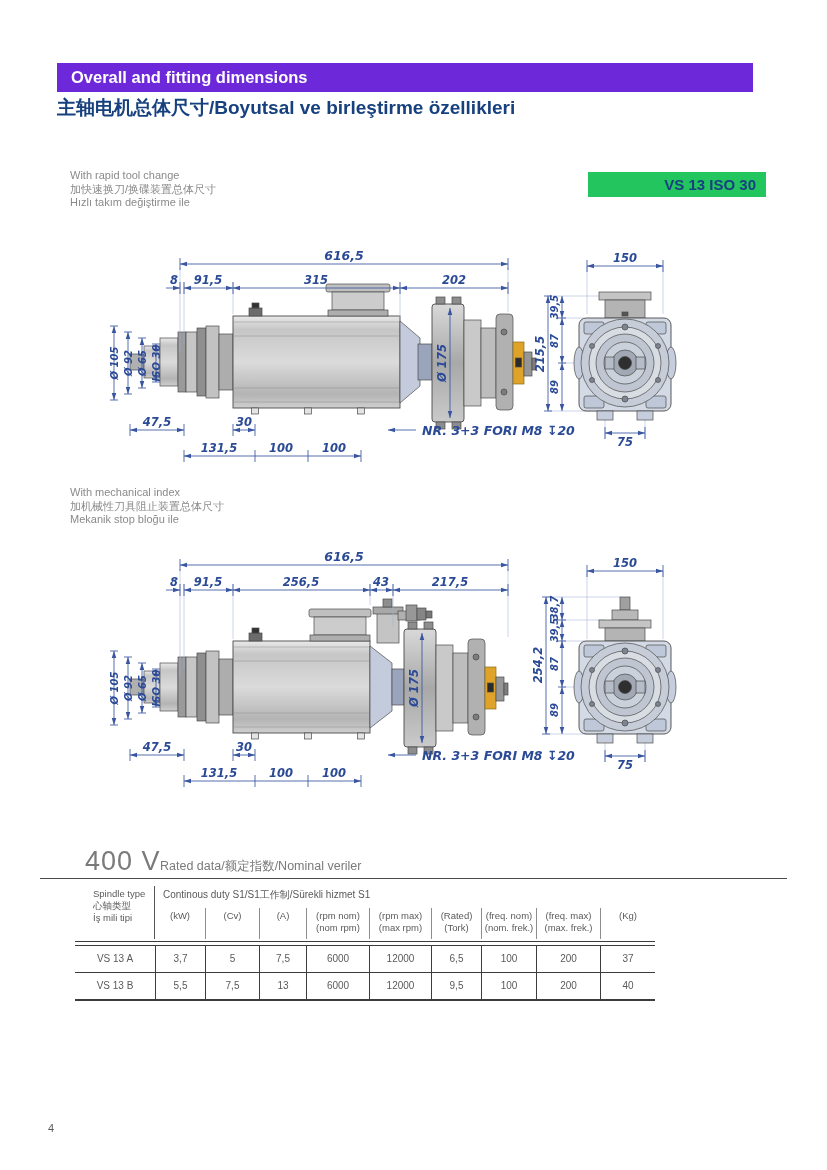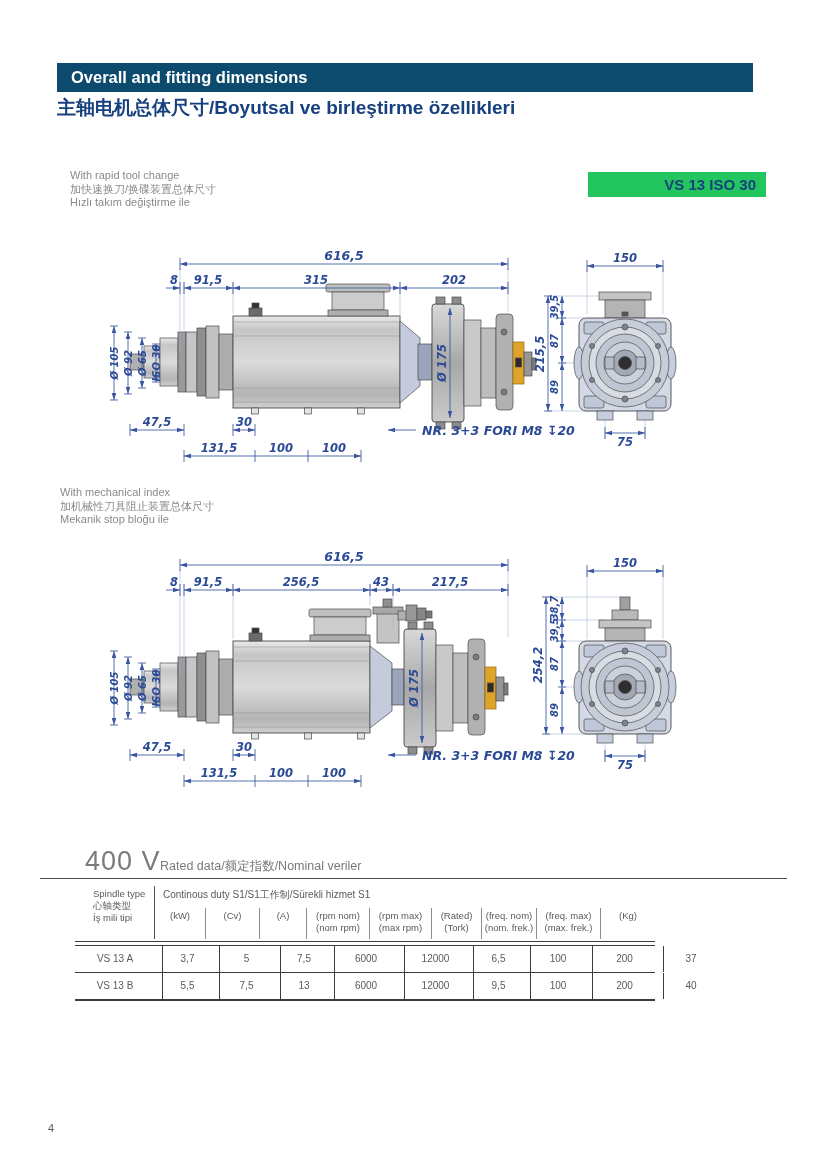--- a/index.html
+++ b/index.html
@@ -1,44 +1,44 @@
 <!DOCTYPE html>
 <html><head>
 <meta charset="utf-8">
 <style>
   html,body{margin:0;padding:0;background:#9a9a9a;}
   .page{position:relative;width:827px;height:1170px;background:#ffffff;margin:0 auto;
         font-family:"Liberation Sans",sans-serif;overflow:hidden;}
   .abs{position:absolute;}
   
-  .hbar{left:57px;top:63px;width:696px;height:29px;background:#0c4a6e;color:#fff;
+  .hbar{left:57px;top:63px;width:696px;height:29px;background:#6d28d9;color:#fff;
         font-weight:bold;font-size:16.5px;line-height:29px;padding-left:14px;box-sizing:border-box;}
   .hsub{left:57px;top:95px;color:#17417e;font-weight:bold;font-size:19px;}
   
   .cap{color:#8a8a8a;font-size:11px;line-height:13.5px;}
   .cap1{left:70px;top:169px;}
-  .cap2{left:60px;top:486px;}
+  .cap2{left:70px;top:486px;}
   
   .badge{left:588px;top:172px;width:178px;height:25px;background:#22c55e;
          color:#17417e;font-weight:bold;font-size:15px;line-height:25px;
          text-align:right;padding-right:10px;box-sizing:border-box;}
   
   .volt{left:85px;top:846px;color:#7a7a7a;font-size:27px;letter-spacing:1px;}
   .rtitle{left:160px;top:858px;color:#7a7a7a;font-size:12.5px;}
   .rule{left:40px;top:878px;width:747px;border-top:1.6px solid #4a4a4a;}
   
   .tbl{left:75px;top:886px;width:580px;color:#5a5a5a;}
   .tgrid{display:grid;grid-template-columns:80px 50px 54px 47px 63px 62px 50px 55px 64px 55px;}
   .thead .spindle{grid-row:1/3;font-size:9.5px;line-height:12px;padding-top:2px;
                   border-right:1px solid #555;margin-left:18px;}
   .thead .duty{grid-column:2/11;font-size:10px;padding:2px 0 6px 8px;}
   .thead .col{font-size:9.5px;text-align:center;line-height:11.5px;padding:2px 0 6px 0;}
   .thead .col.sep{border-left:1px solid #8d8d8d;}
   .dline{height:3px;border-top:1.3px solid #3c3c3c;border-bottom:1.3px solid #3c3c3c;margin-top:2px;}
-  .trow{border-bottom:1.6px solid #3c3c3c;gap:7px;}
+  .trow{border-bottom:1.6px solid #3c3c3c;}
   .trow:last-child{border-bottom:2.2px solid #3c3c3c;}
   .trow .cell{font-size:10px;text-align:center;line-height:26px;height:26px;border-left:1.4px solid #3c3c3c;}
   .trow .cell.first{border-left:none;}
   .pnum{left:48px;top:1122px;color:#5a5a5a;font-size:11px;}
   
   svg .mp{stroke:#4a4a4a;stroke-width:.7;}
   svg .xl{stroke:#a3b0d6;stroke-width:.55;fill:none;}
   svg .dl{stroke:#3a55a0;stroke-width:.85;fill:none;}
   svg text{font-family:"DejaVu Sans",sans-serif;font-style:italic;font-weight:bold;fill:#2b4a96;}
   svg .dt{font-size:11.5px;}

